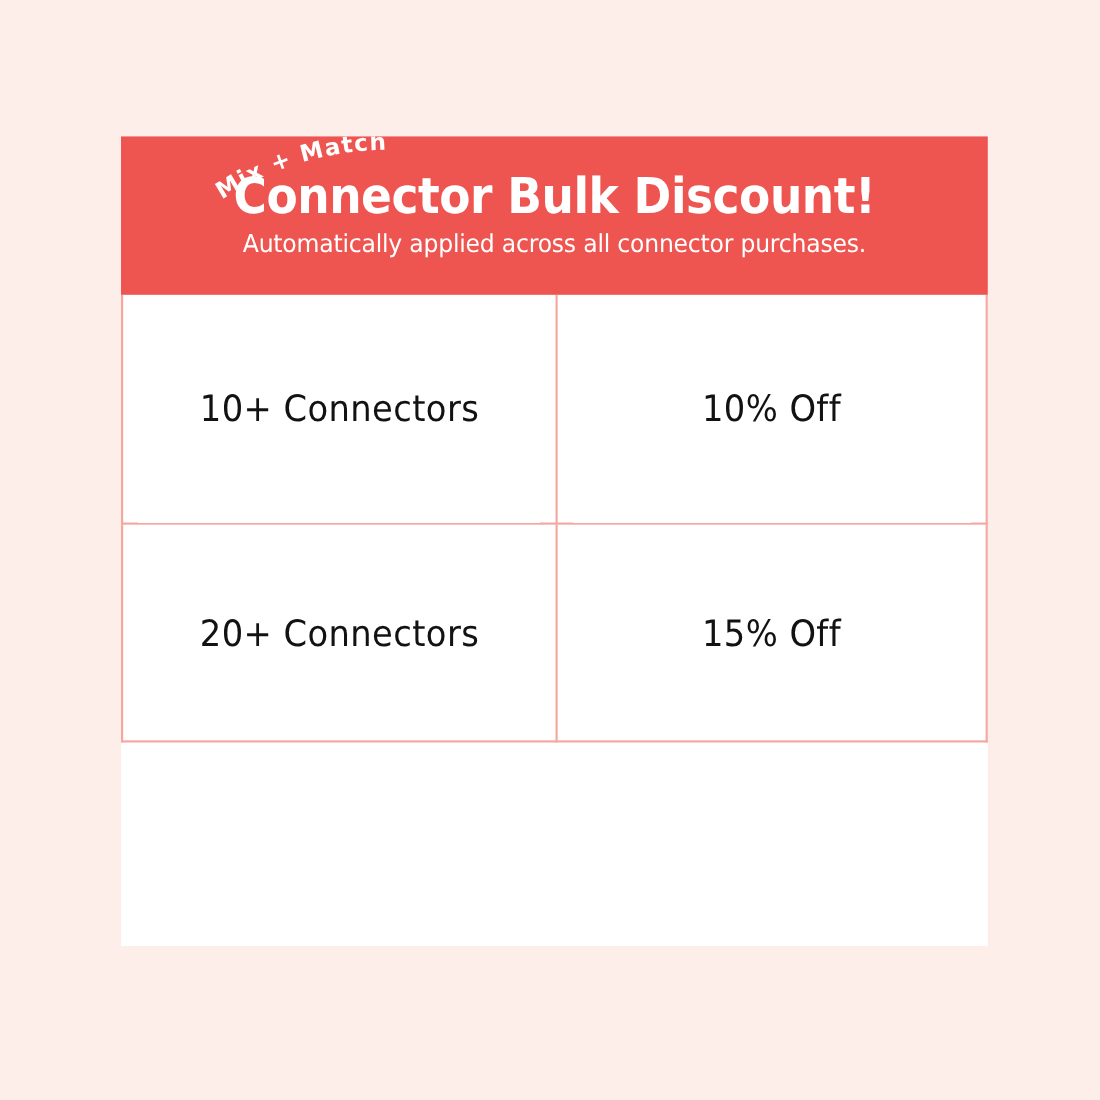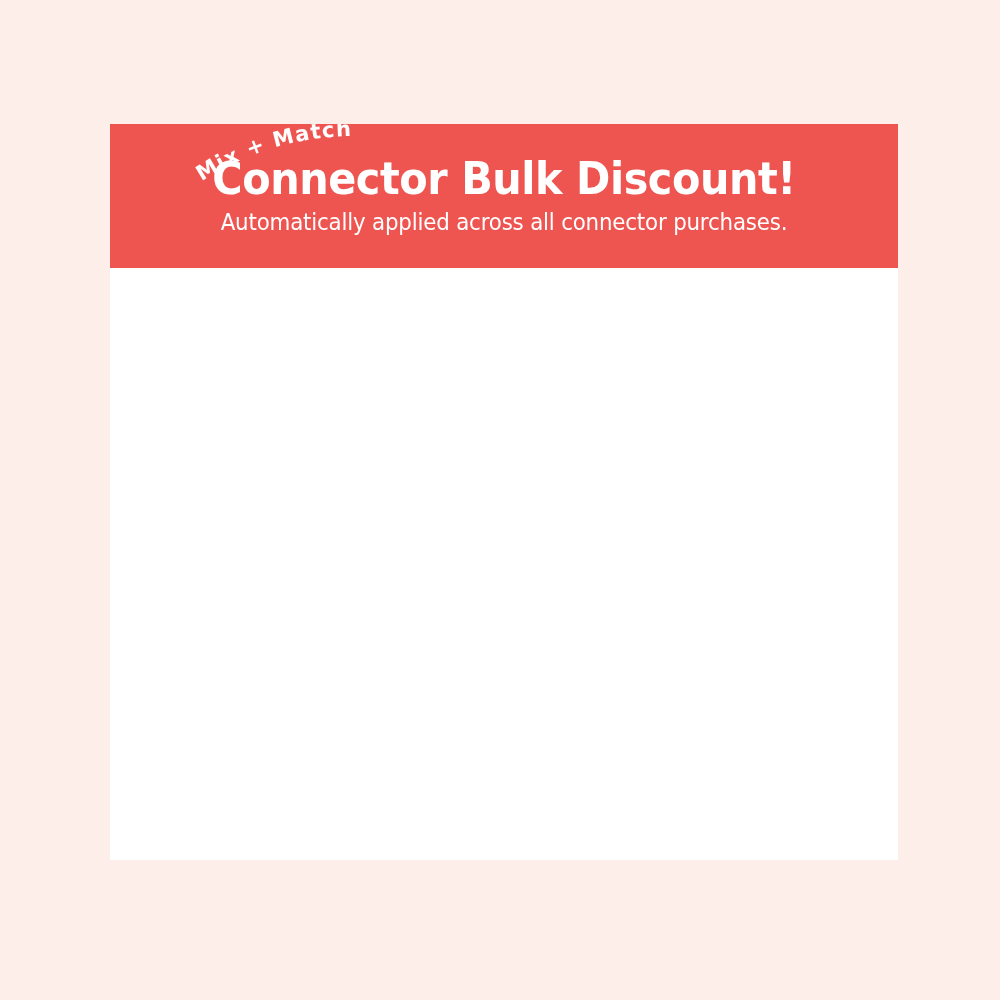--- a/index.html
+++ b/index.html
@@ -151,17 +151,25 @@
         </svg>
       </div>
 
       <div class="promo-title">Connector Bulk Discount!</div>
 
       <div class="promo-subtitle">Automatically applied across all connector purchases.</div>
     </div>
 
     <table class="tier-table">
       <tbody>
+        <tr class="tier-row row-1">
+          <td class="tier-cell qty-cell">10+ Connectors</td>
+          <td class="tier-cell discount-cell">10% Off</td>
+        </tr>
+        <tr class="tier-row row-2">
+          <td class="tier-cell qty-cell">20+ Connectors</td>
+          <td class="tier-cell discount-cell">15% Off</td>
+        </tr>
       </tbody>
     </table>
 
   </div>
 </div>
 
 </body></html>

